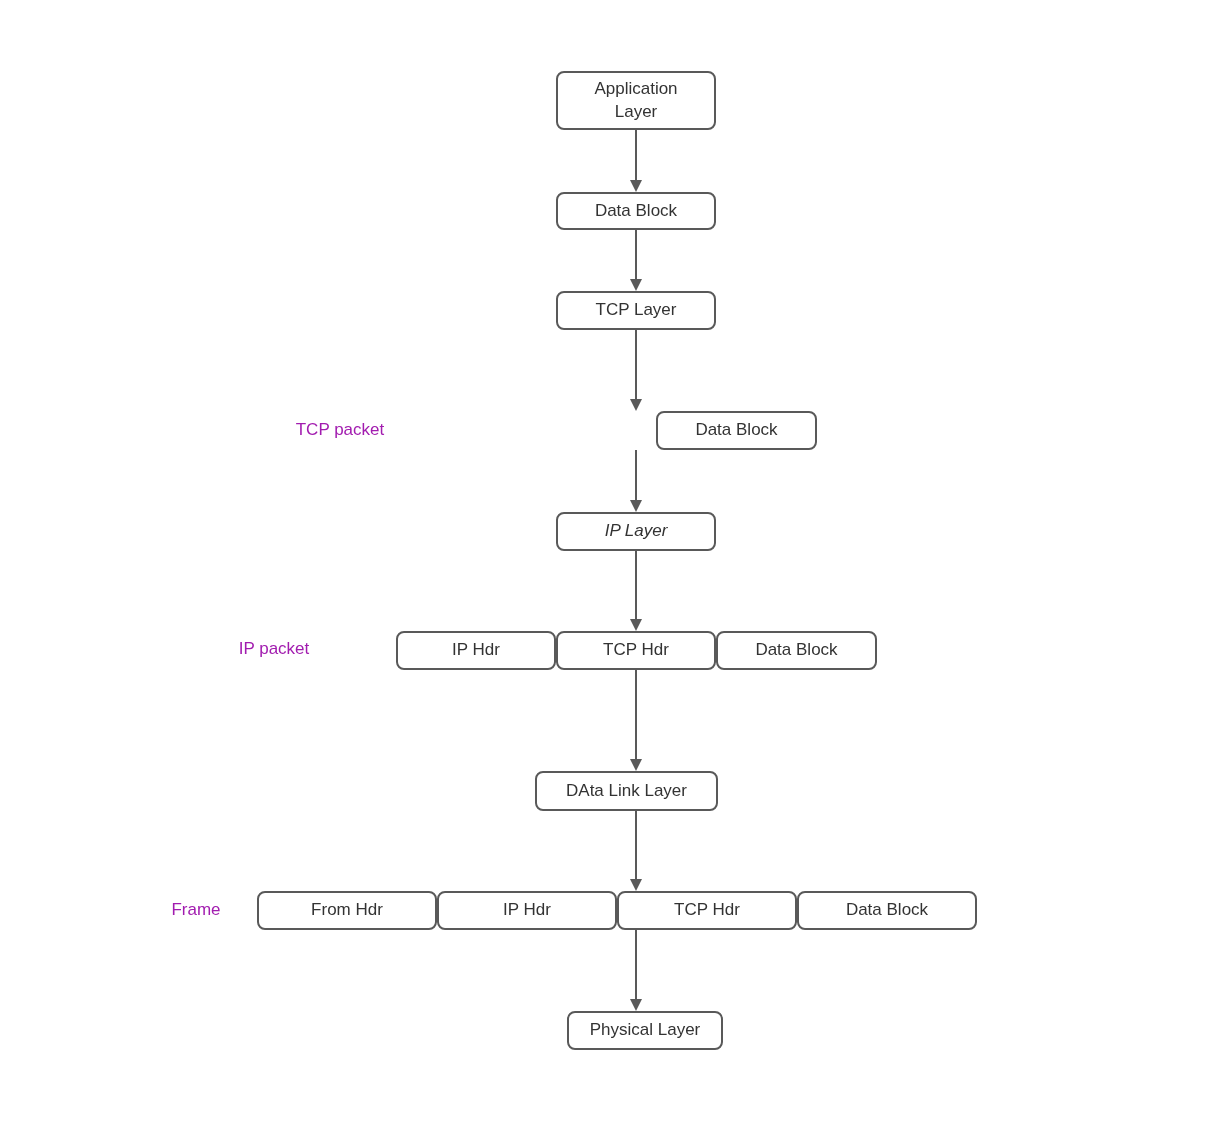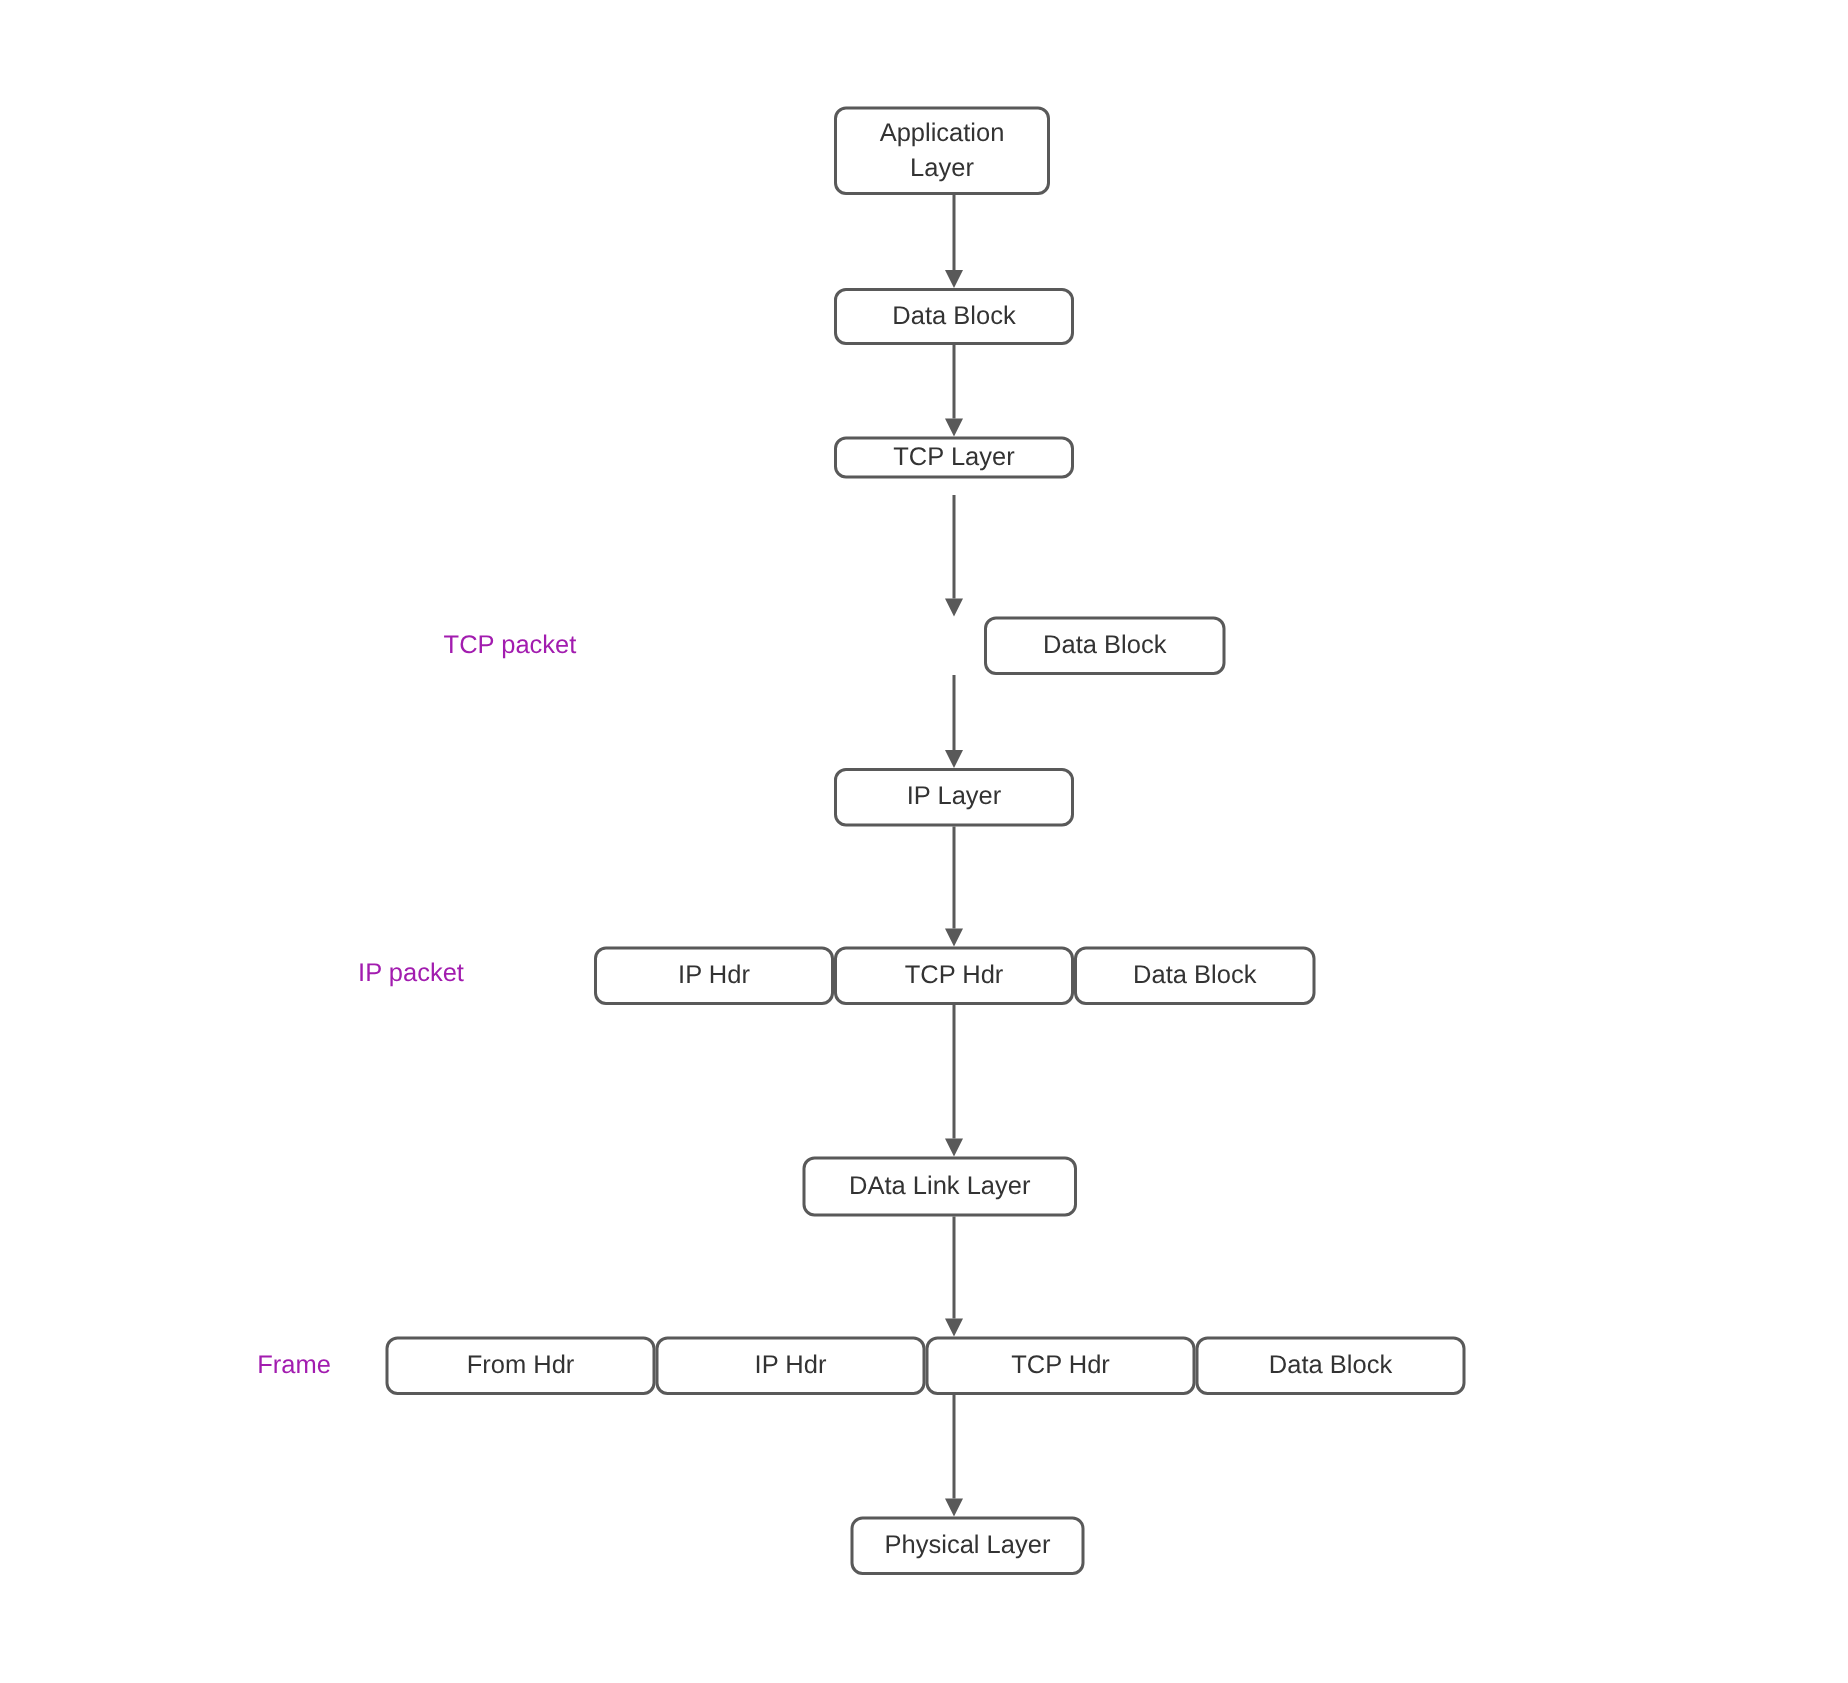--- a/index.html
+++ b/index.html
@@ -51,31 +51,31 @@
     border-left: 6px solid transparent;
     border-right: 6px solid transparent;
     border-top: 12px solid #595959;
   }
 </style>
 </head>
 <body>
 
 <div class="canvas">
 
-  <div class="box" style="left:556px; top:71px; width:144px; height:59px; padding:0 36px;">Application Layer</div>
+  <div class="box" style="left:556px; top:71px; width:160px; height:59px; padding:0 36px;">Application Layer</div>
 
   <div class="box" style="left:556px; top:192px; width:160px; height:38px;">Data Block</div>
 
-  <div class="box" style="left:556px; top:291px; width:160px; height:28px;">TCP Layer</div>
+  <div class="box" style="left:556px; top:291px; width:160px; height:39px;">TCP Layer</div>
 
   <div class="row-label" style="left:260px; top:420px; width:160px;">TCP packet</div>
 
   <div class="box" style="left:656px; top:411px; width:161px; height:39px;">Data Block</div>
 
-  <div class="box" style="left:556px; top:512px; width:160px; height:39px;">IP Layer</div>
+  <div class="box" style="left:556px; top:512px; width:160px; height:39px;font-style:italic;">IP Layer</div>
 
   <div class="row-label" style="left:194px; top:639px; width:160px;">IP packet</div>
 
   <div class="box" style="left:396px; top:631px; width:160px; height:39px;">IP Hdr</div>
   <div class="box" style="left:556px; top:631px; width:160px; height:39px;">TCP Hdr</div>
   <div class="box" style="left:716px; top:631px; width:161px; height:39px;">Data Block</div>
 
   <div class="box" style="left:535px; top:771px; width:183px; height:40px;">DAta Link Layer</div>
 
   <div class="row-label" style="left:136px; top:900px; width:120px;">Frame</div>

